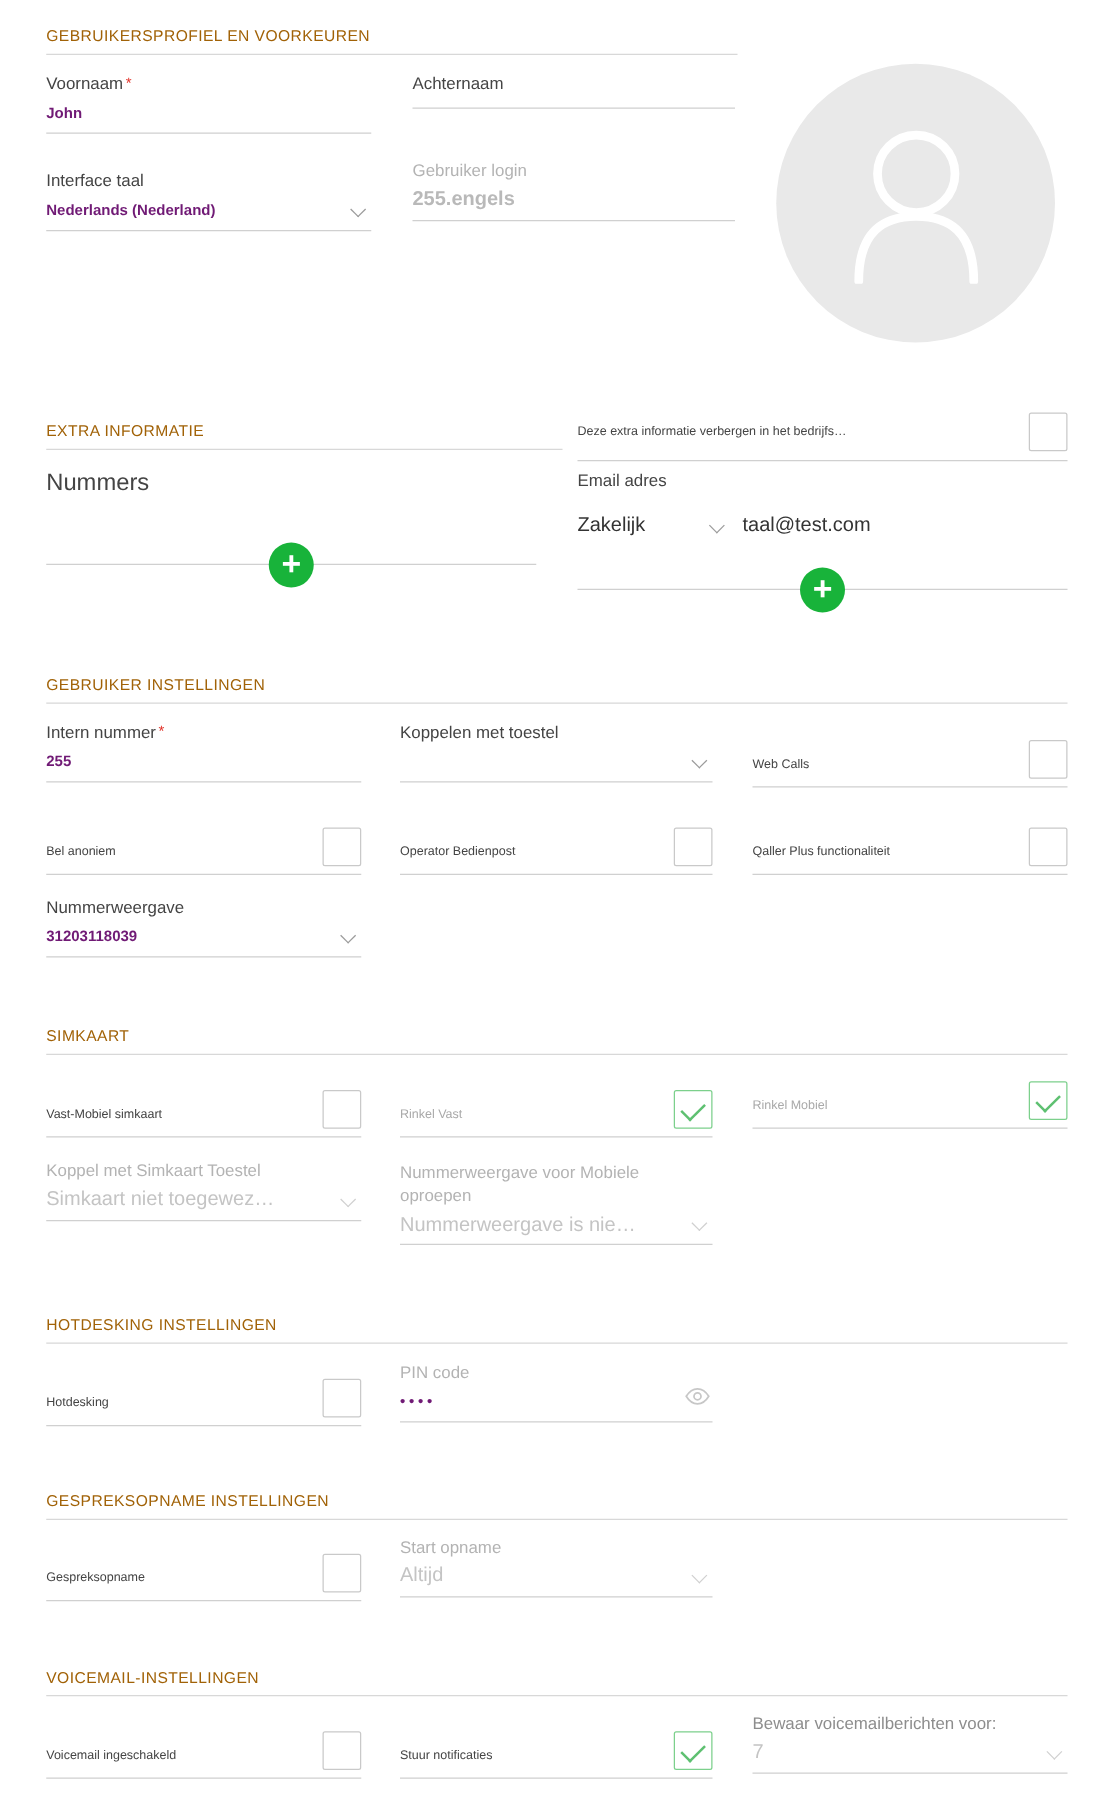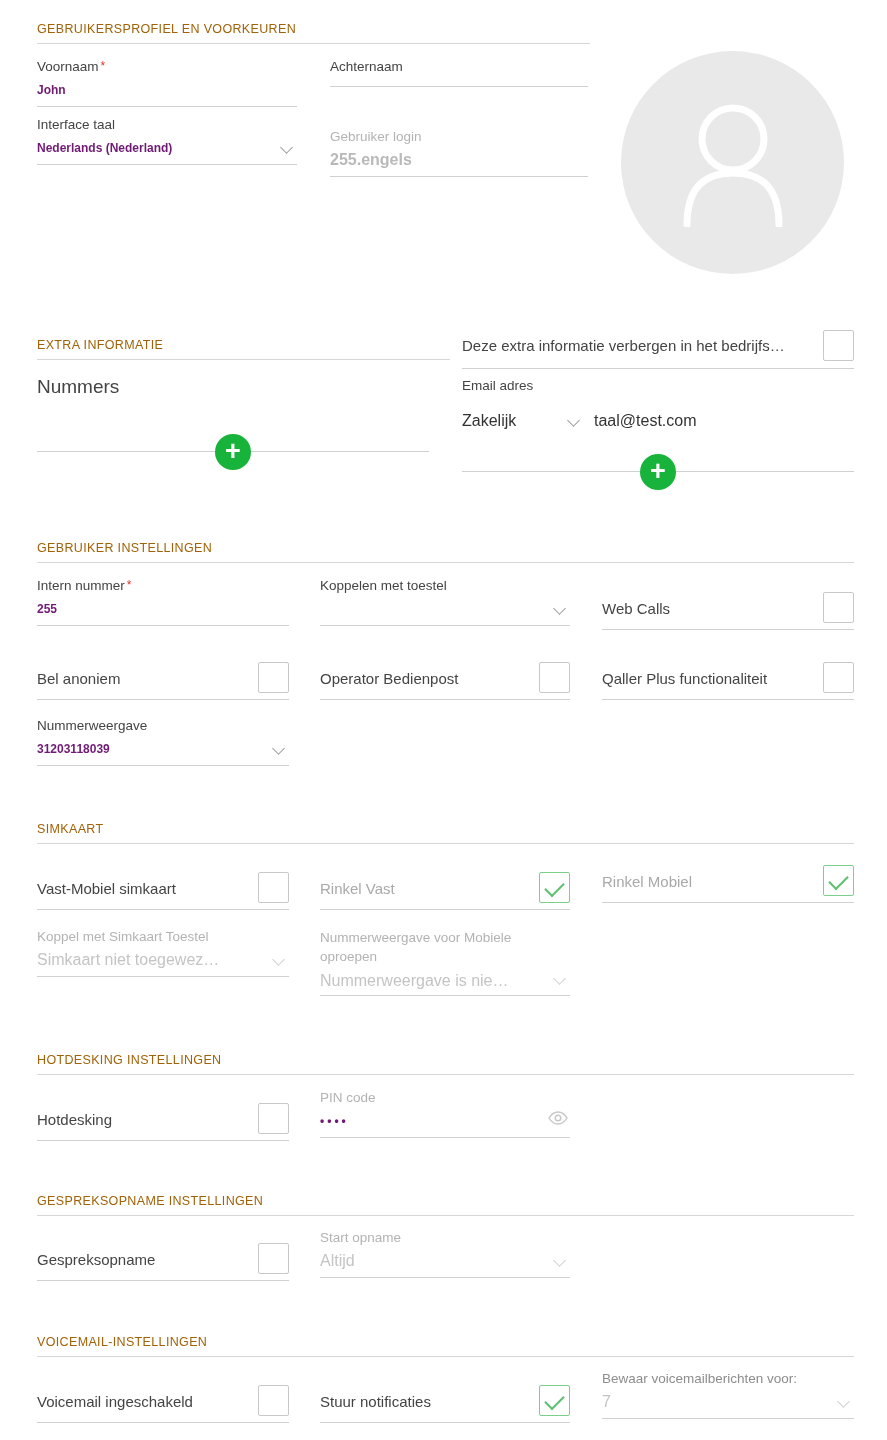--- a/index.html
+++ b/index.html
@@ -89,21 +89,21 @@
   }
 
   .cb-field {
     display: flex;
     align-items: flex-end;
     justify-content: space-between;
     border-bottom: 1px solid #d0d0d0;
     padding-bottom: 6px;
   }
   .cb-field .lbl {
-    font-size: 15px;
+    font-size: 10px;
     color: #444;
     padding-bottom: 6px;
   }
   .cb-field .lbl.muted { color: #a9a9a9; }
 
   
   .avatar {
     position: absolute;
     width: 223px; height: 223px;
     border-radius: 50%;
@@ -155,21 +155,21 @@
       <span class="val">John</span>
     </div>
   </div>
 
   <div class="abs" style="left:330px; top:58px; width:258px;">
     <div class="field">
       <span class="lbl">Achternaam</span>
     </div>
   </div>
 
-  <div class="abs" style="left:37px; top:116px; width:260px;">
+  <div class="abs" style="left:37px; top:136px; width:260px;">
     <div class="field">
       <span class="lbl">Interface taal</span>
       <span class="val">Nederlands (Nederland)</span>
       <span class="chev"></span>
     </div>
   </div>
 
   <div class="abs" style="left:330px; top:128px; width:258px;">
     <div class="field">
       <span class="lbl muted">Gebruiker login</span>

